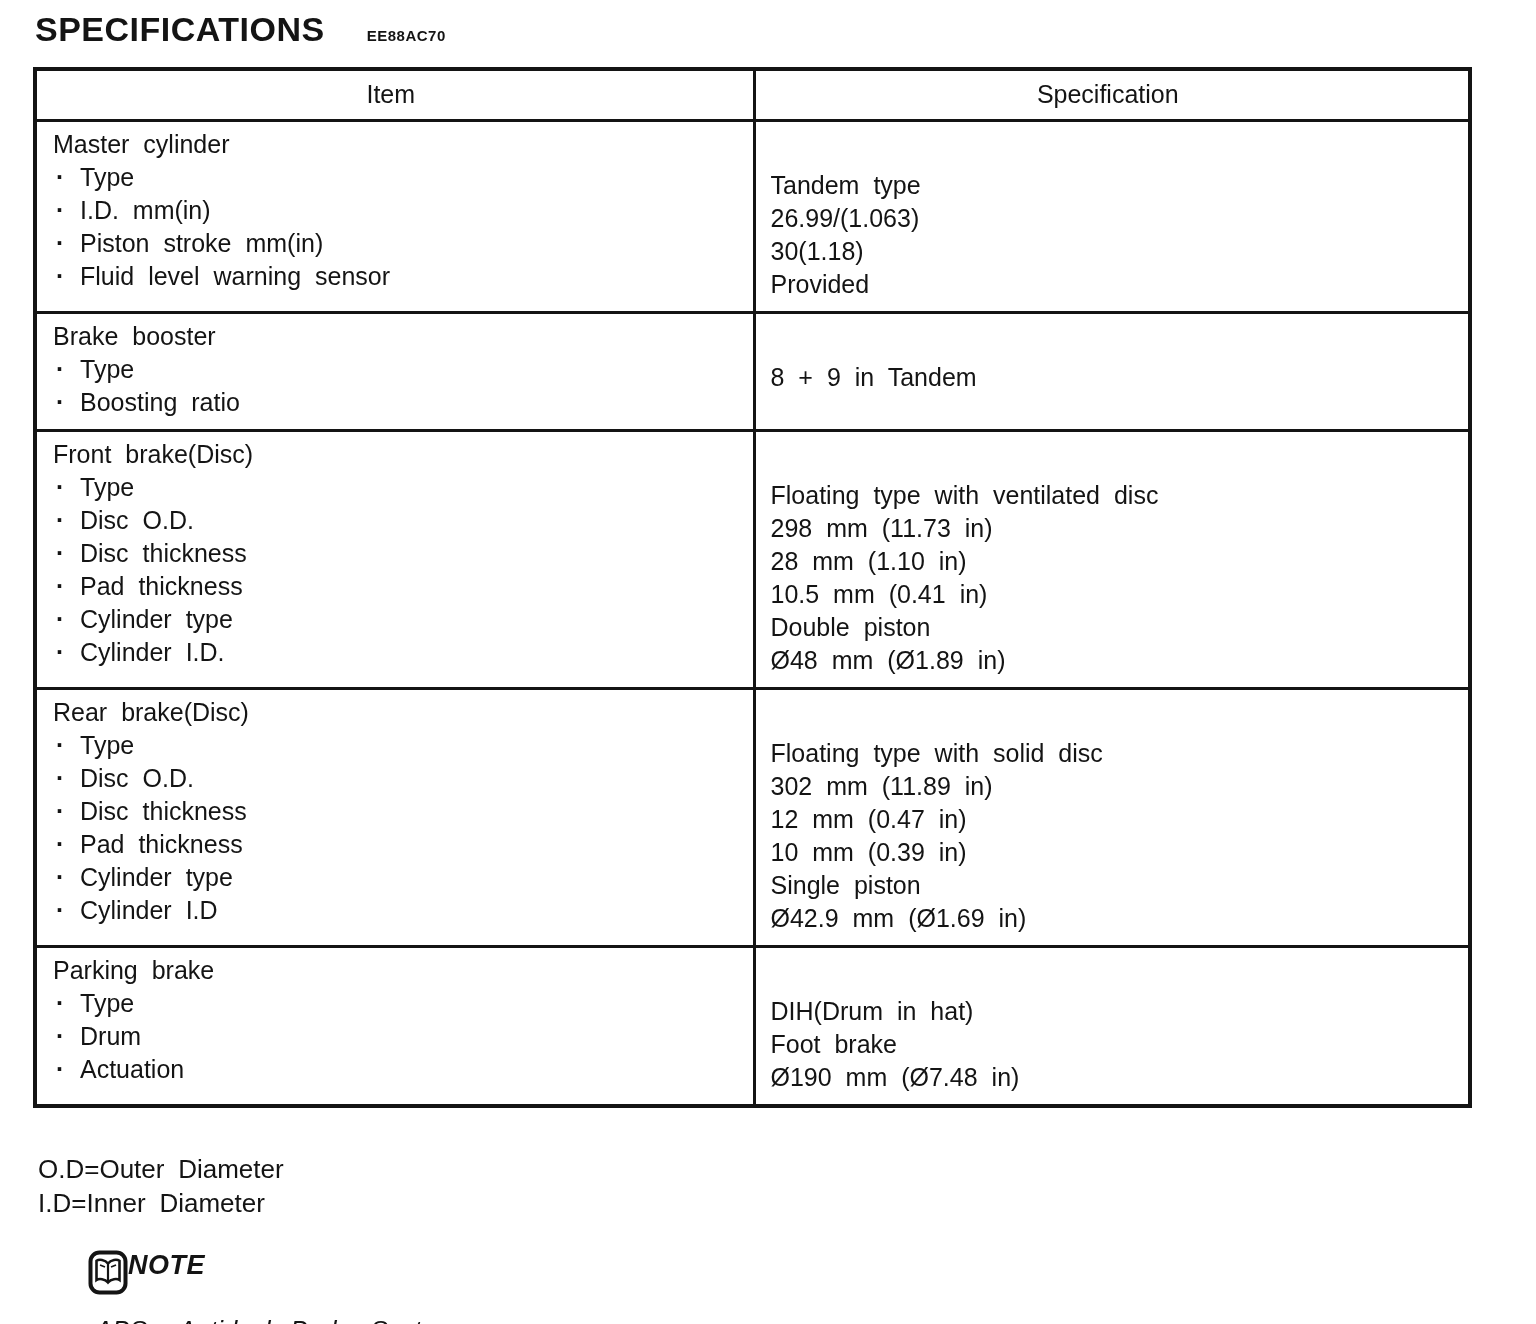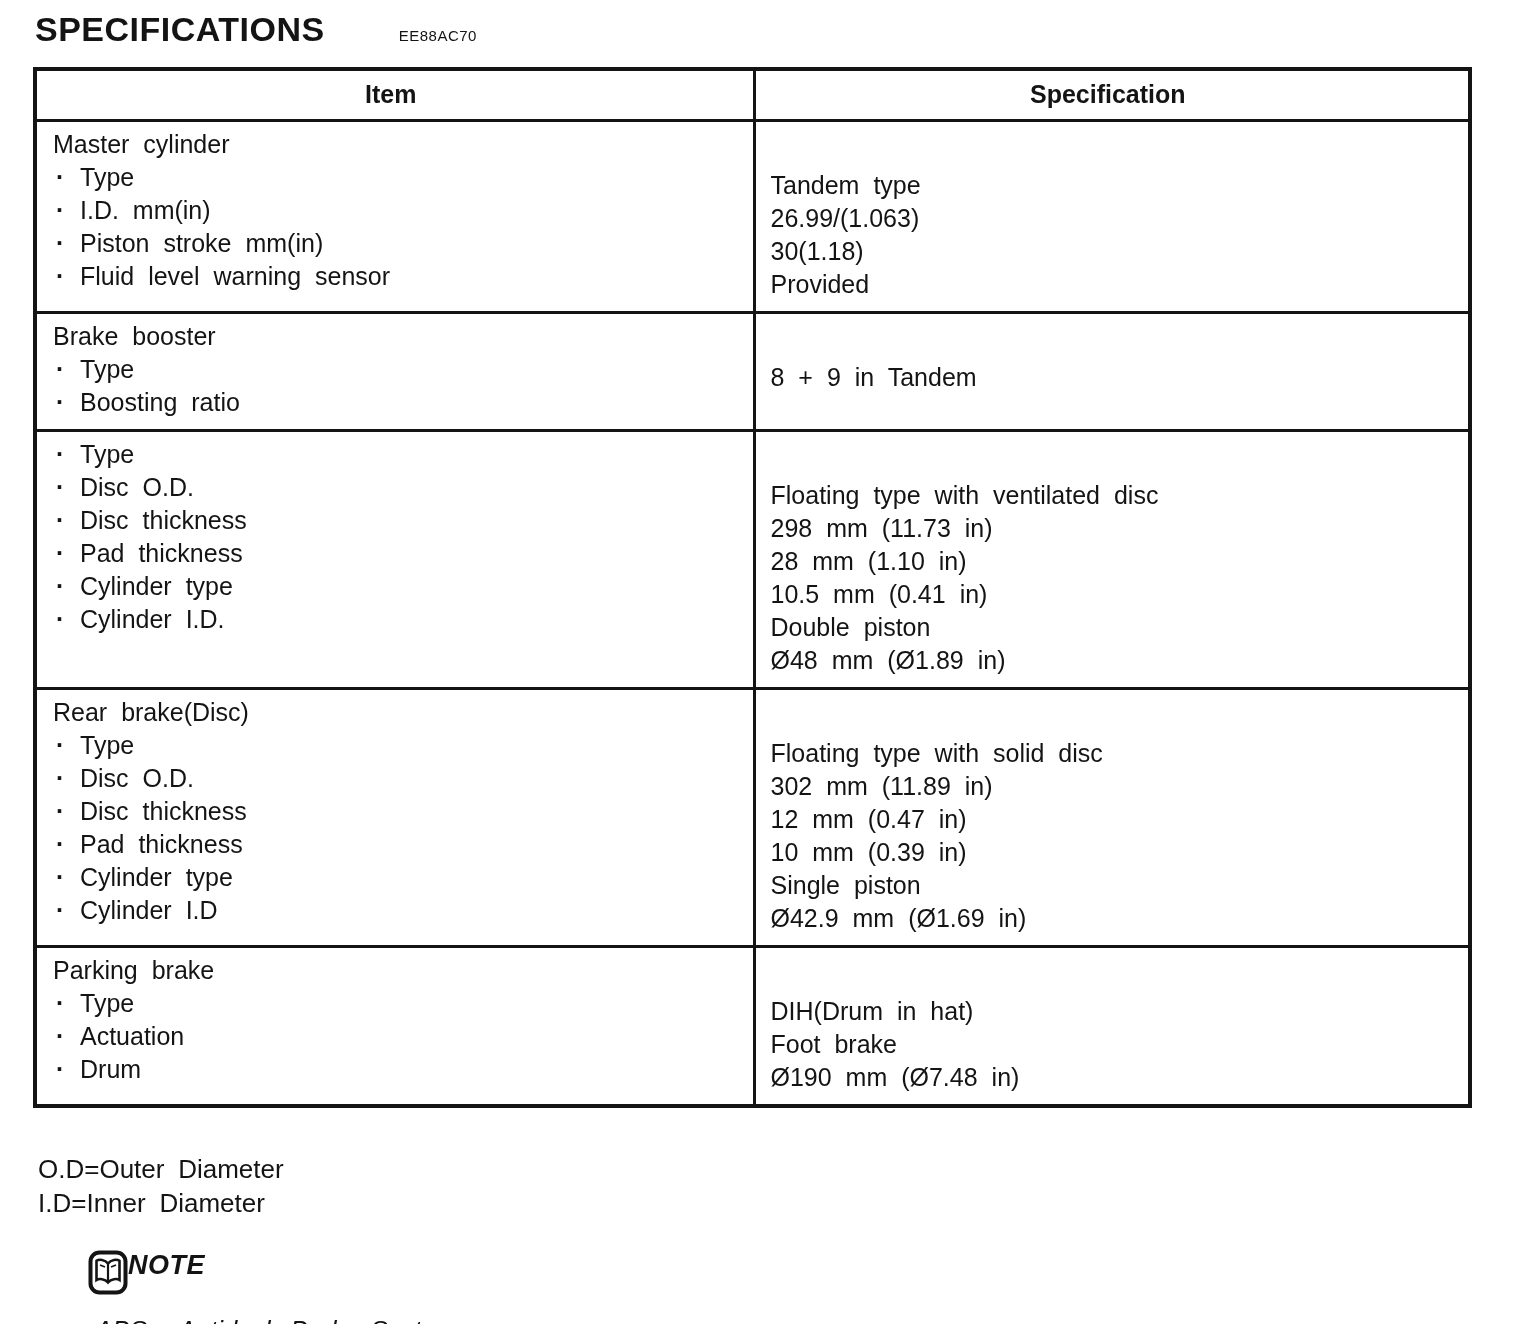--- a/index.html
+++ b/index.html
@@ -17,35 +17,35 @@
 
   
   .title-row {
     display: flex; align-items: baseline; gap: 42px;
     margin-left: 2px; margin-bottom: 18px; margin-top: 2px;
   }
   .page-title {
     font-size: 34px; font-weight: 700; letter-spacing: 0.5px;
   }
   .page-code {
-    font-size: 15px; font-weight: 400; letter-spacing: 0.5px; margin-left: 32px;
+    font-size: 15px; font-weight: 700; letter-spacing: 0.5px;
   }
 
   
   .spec-table {
     display: grid;
     grid-template-columns: 1fr 1fr;
     border: 4px solid #141414;
     font-size: 25px;
     line-height: 33px;
     word-spacing: 0.28em;
   }
   .cell { padding: 6px 14px 10px 14px; }
   .head-cell {
-    text-align: center; font-weight: 700;
+    text-align: center; font-weight: 400;
     padding: 7px 8px 8px 0;
   }
   .col2 { border-left: 3px solid #141414; }
   .body-cell { border-top: 3px solid #141414; }
   .spec-cell { padding-top: 47px; } 
   .group-line { padding-left: 2px; }
   .item-line { padding-left: 2px; }
   .item-line::before {
     content: "\00B7";
     display: inline-block;
@@ -109,20 +109,21 @@
     <div class="cell body-cell">
       <div class="group-line">Brake booster</div>
       <div class="item-line">Type</div>
       <div class="item-line">Boosting ratio</div>
     </div>
     <div class="cell body-cell col2 spec-cell">
       <div class="spec-line">8 + 9 in Tandem</div>
     </div>
 
     <div class="cell body-cell">
+      <div class="group-line">Front brake(Disc)</div>
       <div class="item-line">Type</div>
       <div class="item-line">Disc O.D.</div>
       <div class="item-line">Disc thickness</div>
       <div class="item-line">Pad thickness</div>
       <div class="item-line">Cylinder type</div>
       <div class="item-line">Cylinder I.D.</div>
     </div>
     <div class="cell body-cell col2 spec-cell">
       <div class="spec-line">Floating type with ventilated disc</div>
       <div class="spec-line">298 mm (11.73 in)</div>
@@ -146,22 +147,22 @@
       <div class="spec-line">302 mm (11.89 in)</div>
       <div class="spec-line">12 mm (0.47 in)</div>
       <div class="spec-line">10 mm (0.39 in)</div>
       <div class="spec-line">Single piston</div>
       <div class="spec-line">Ø42.9 mm (Ø1.69 in)</div>
     </div>
 
     <div class="cell body-cell">
       <div class="group-line">Parking brake</div>
       <div class="item-line">Type</div>
+      <div class="item-line">Drum</div>
       <div class="item-line">Actuation</div>
-      <div class="item-line">Drum</div>
     </div>
     <div class="cell body-cell col2 spec-cell">
       <div class="spec-line">DIH(Drum in hat)</div>
       <div class="spec-line">Foot brake</div>
       <div class="spec-line">Ø190 mm (Ø7.48 in)</div>
     </div>
 
   </div>
 
   <div class="footnotes">

